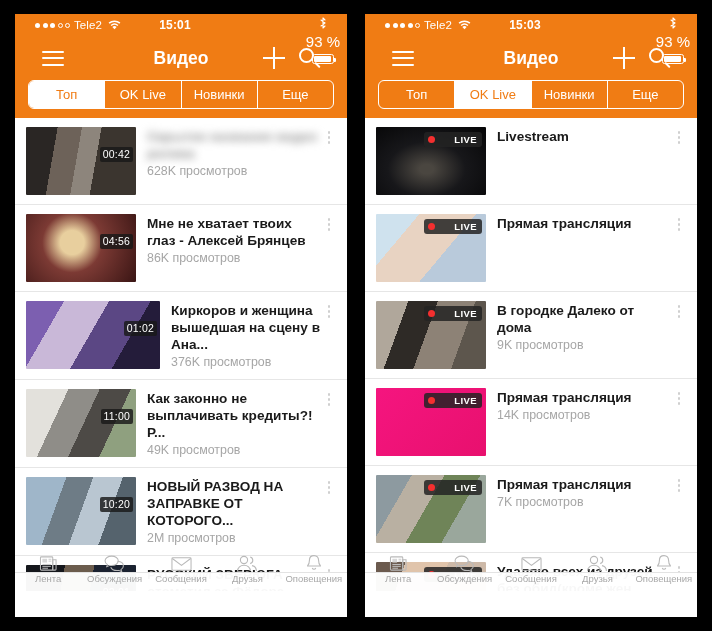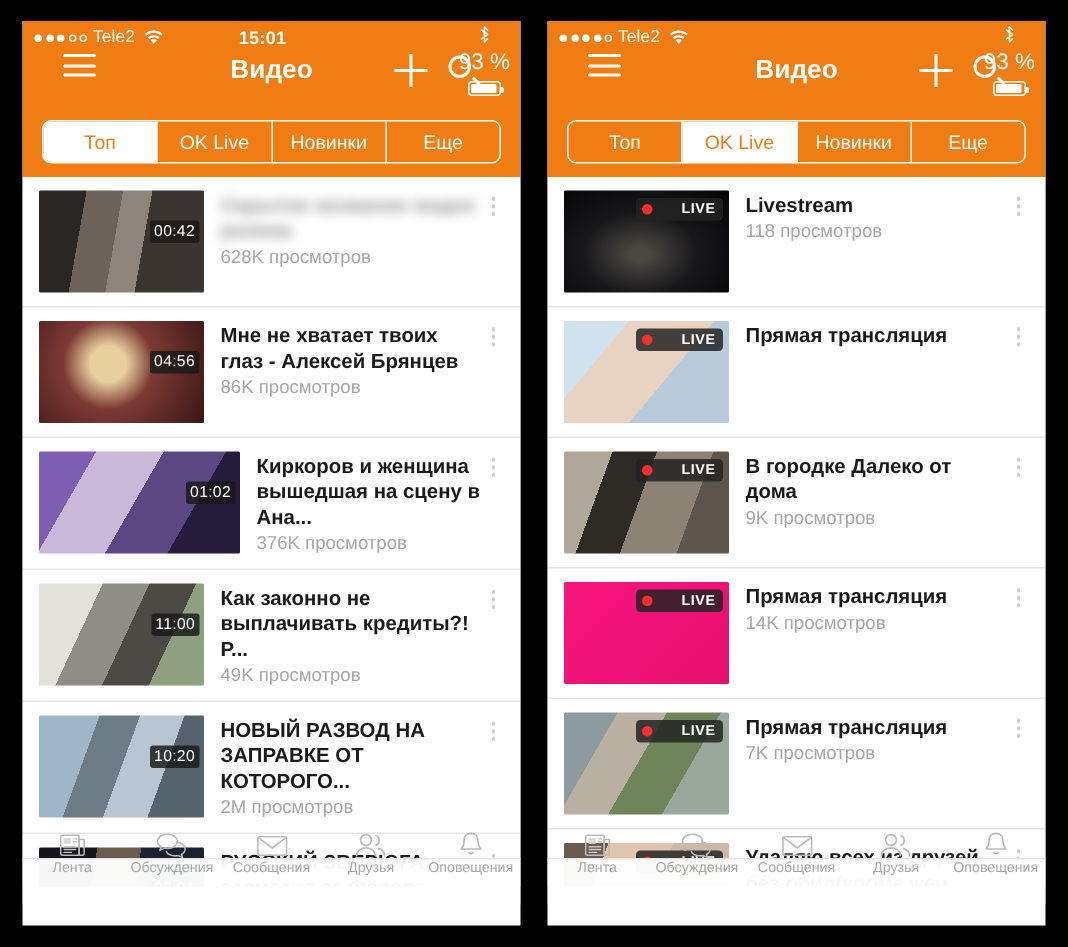--- a/index.html
+++ b/index.html
@@ -24,21 +24,21 @@
   #panel-left{left:15px;}
   #panel-right{left:365px;}
 
   
   .orange-block{background:#f07c14;}
   .statusbar{
     height:22px;
     display:flex;align-items:center;
     color:#ffffff;
     font-size:11.5px;
-    padding:0 7px 0 8px;
+    padding:0 7px 0 20px;
     position:relative;
   }
   .sb-left{display:flex;align-items:center;gap:4px;}
   .dots{display:flex;align-items:center;gap:2.5px;}
   .dot{width:5px;height:5px;border-radius:50%;background:#fff;}
   .dot.hollow{background:transparent;border:1px solid #fff;width:3px;height:3px;}
   .carrier{font-size:11.5px;letter-spacing:.1px;}
   .wifi{margin-left:2px;display:inline-block;}
   .sb-center{
     position:absolute;left:0;right:12px;text-align:center;
@@ -51,21 +51,21 @@
     position:relative;display:inline-block;padding:1px;box-sizing:border-box;
   }
   .batt i{display:block;height:100%;background:#fff;border-radius:1px;}
   .batt:after{
     content:"";position:absolute;right:-3px;top:3px;width:1.5px;height:4px;
     background:#fff;border-radius:0 1px 1px 0;
   }
 
   
   .navbar{
-    height:44px;display:flex;align-items:flex-start;
+    height:44px;display:flex;align-items:center;
     padding:0 27px;color:#fff;position:relative;
   }
   .hamburger{width:22px;height:15px;display:flex;flex-direction:column;justify-content:space-between;cursor:pointer;}
   .hamburger span{display:block;height:2px;background:#fff;border-radius:1px;}
   .nav-title{
     position:absolute;left:0;right:0;text-align:center;
     font-size:17.5px;font-weight:bold;pointer-events:none;
   }
   .nav-actions{margin-left:auto;display:flex;align-items:center;gap:14px;}
   .plus{position:relative;width:22px;height:22px;cursor:pointer;}
@@ -374,20 +374,21 @@
             </span>
             <span class="carrier">Tele2</span>
             <span class="wifi">
               <svg width="13" height="10" viewBox="0 0 13 10">
                 <path d="M6.5 9.3 4.4 6.9a3.3 3.3 0 0 1 4.2 0z" fill="#fff"></path>
                 <path d="M2.6 4.9a6 6 0 0 1 7.8 0l-1 1.1a4.6 4.6 0 0 0-5.8 0z" fill="#fff"></path>
                 <path d="M.6 2.6a9 9 0 0 1 11.8 0l-1 1.1a7.6 7.6 0 0 0-9.8 0z" fill="#fff"></path>
               </svg>
             </span>
           </div>
+          <div class="sb-center">15:03</div>
           <div class="sb-right">
             <span>
               <svg width="11" height="11" viewBox="0 0 12 12">
                 <circle cx="6" cy="6" r="5" fill="none" stroke="#fff" stroke-width="1"></circle>
                 <path d="M8.3 7.6a3 3 0 0 1-4.3-3.8 2.4 2.4 0 0 0 .4 3.3 2.4 2.4 0 0 0 3.9.5z" fill="#fff"></path>
               </svg>
             </span>
             <span>
               <svg width="11" height="11" viewBox="0 0 12 12">
                 <path d="M11 1 1 5.4l4.2 1.4L6.6 11z" fill="#fff"></path>
@@ -428,21 +429,20 @@
       <div class="list">
         <div class="row">
           <div class="thumb" style="background:radial-gradient(ellipse at 46% 62%,#4a4640 0 8%,#17171a 46%,#050506 100%);">
             <div class="badge-live">
               <span class="live-dot"></span>
               <span>LIVE</span>
             </div>
           </div>
           <div class="meta">
             <div class="title">Livestream</div>
-            <div class="views">118 просмотров</div>
           </div>
           <div class="kebab">
             <i></i>
             <i></i>
             <i></i>
           </div>
         </div>
         <div class="row">
           <div class="thumb" style="background:linear-gradient(130deg,#cfe2ee 0 26%,#e8d3c2 26% 60%,#b9cadb 60% 100%);">
             <div class="badge-live">

